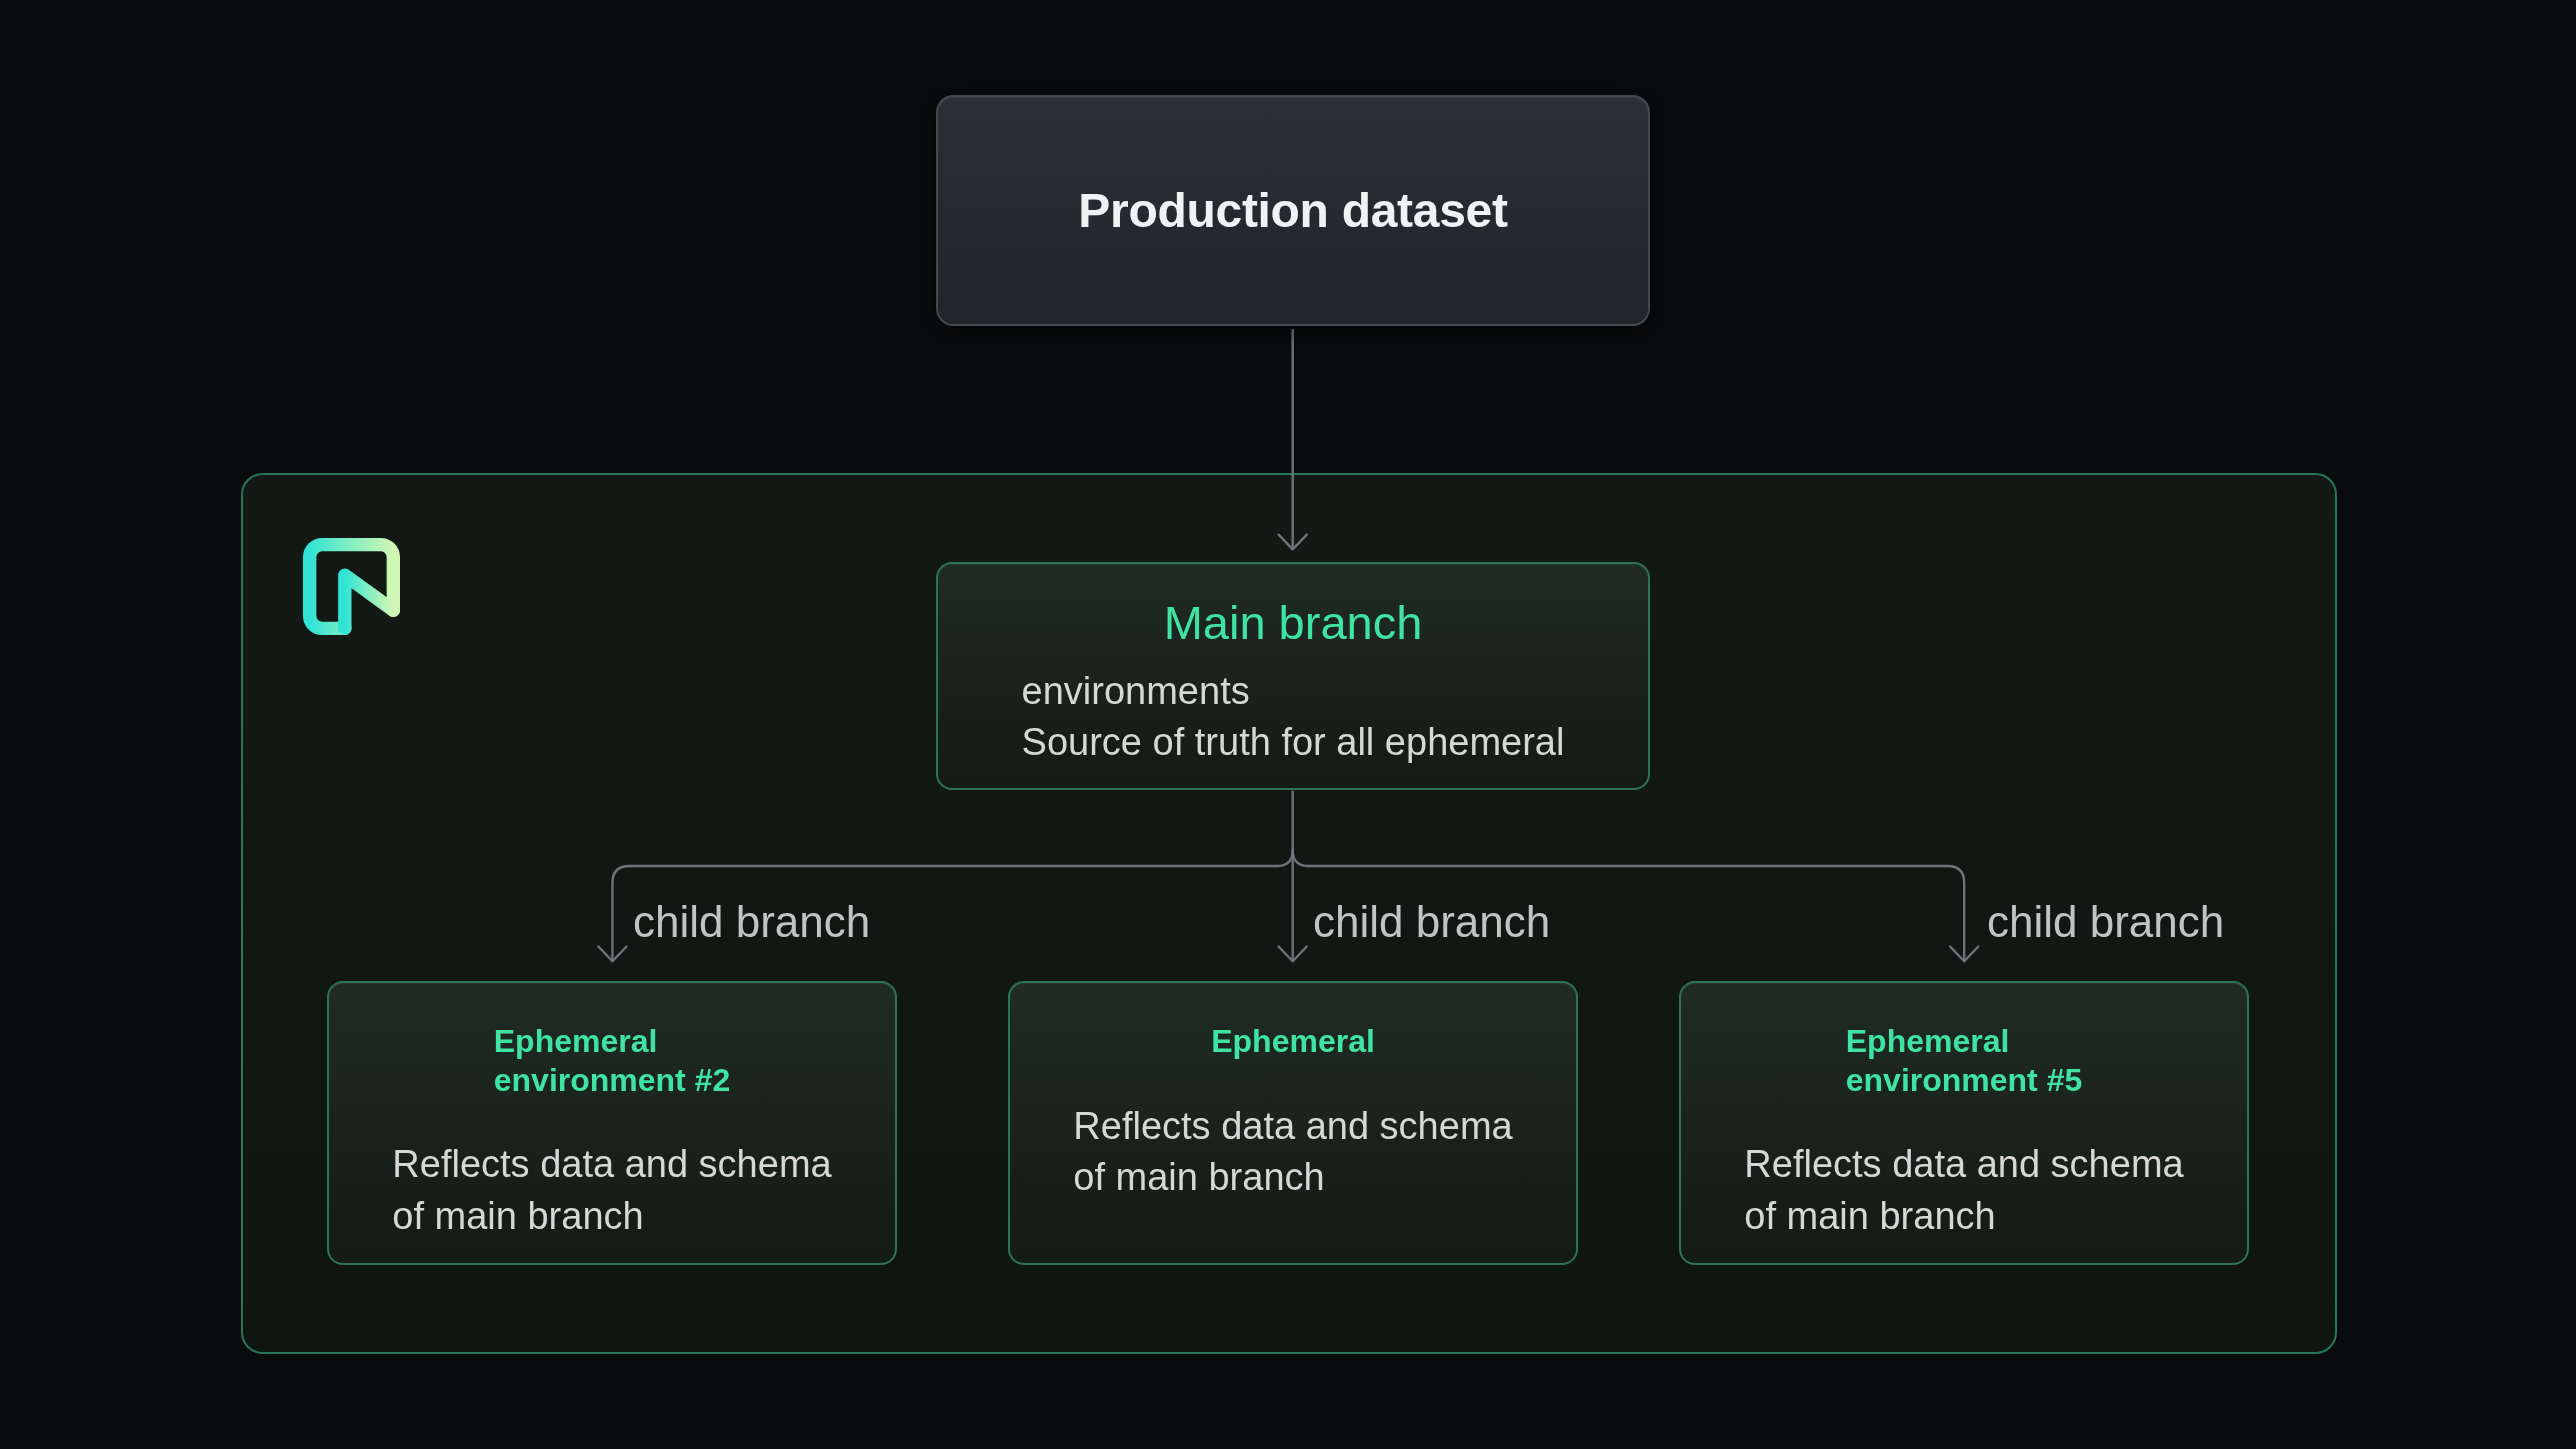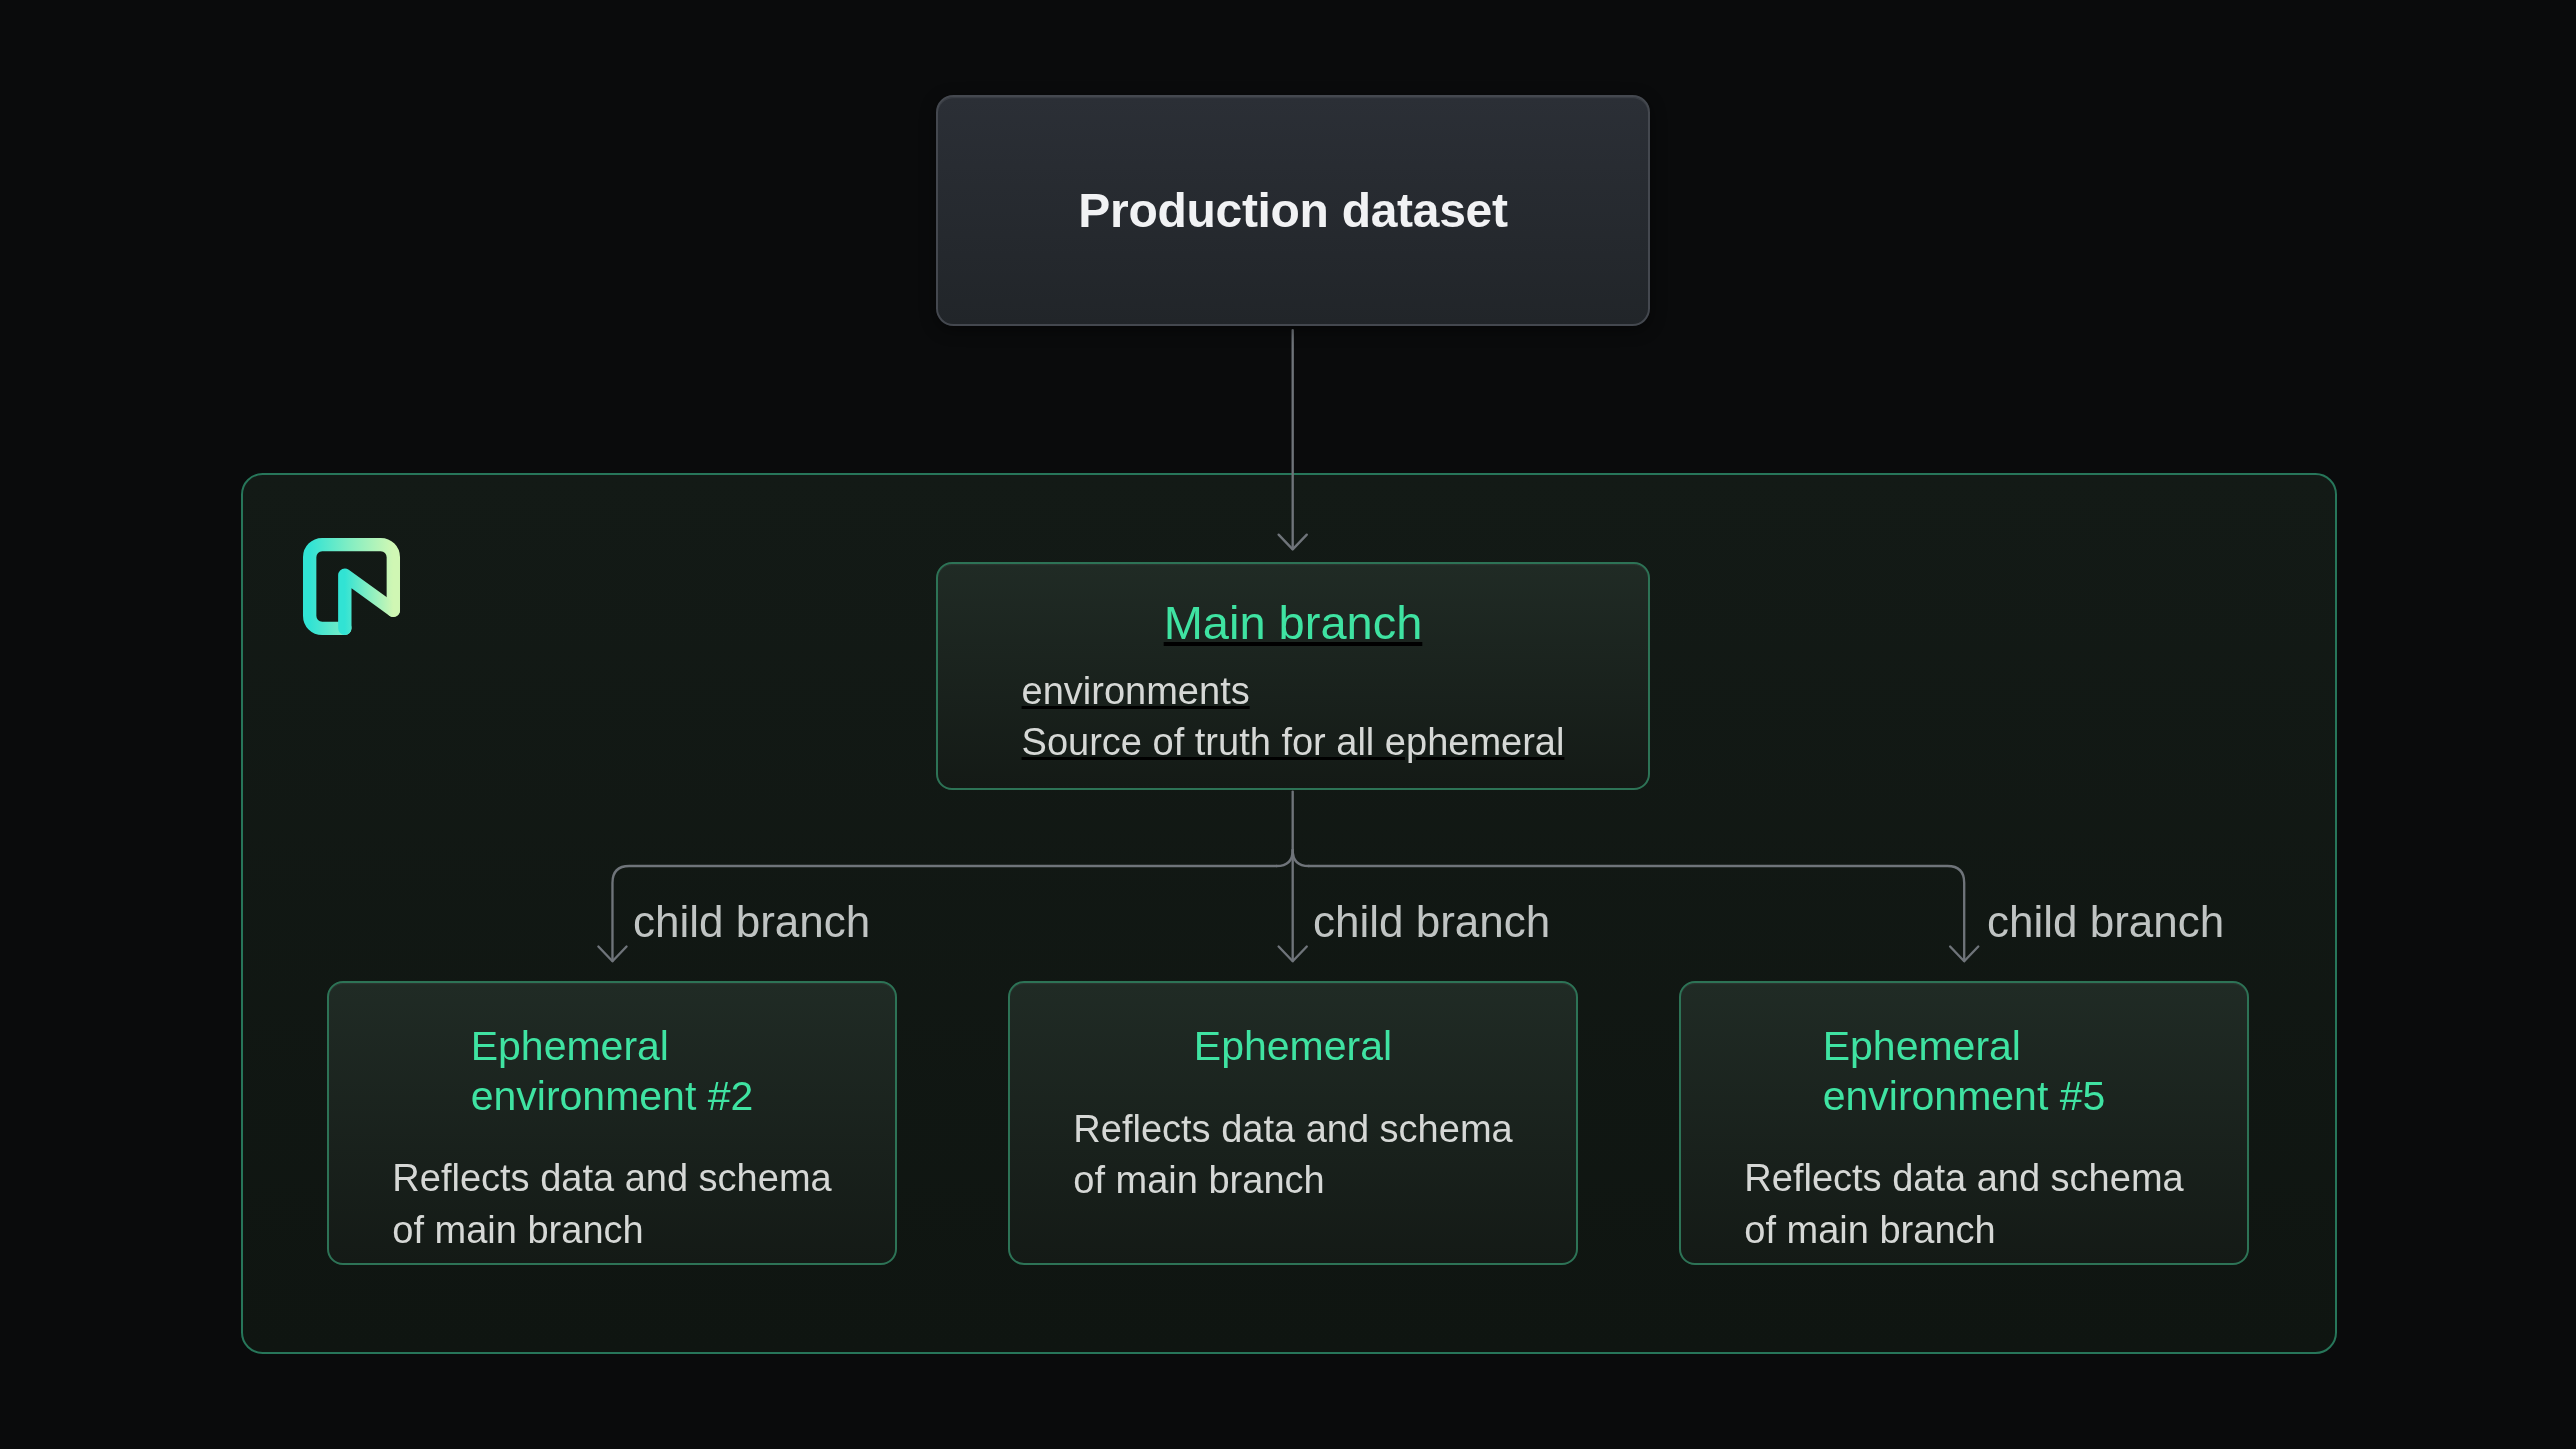--- a/index.html
+++ b/index.html
@@ -48,30 +48,30 @@
     z-index:1;
   }
 
   .neon-logo{position:absolute;left:302px;top:537px;width:99px;height:99px;z-index:4;}
 
   .green-node{
     background:linear-gradient(180deg,var(--green-box-bg-top) 0%,var(--green-box-bg-bottom) 100%);
     border:2px solid var(--green-box-border);
     box-shadow:inset 0 1.3px 0 rgba(255,255,255,0.05);
   }
-  .main-node{left:936px;top:562px;width:714px;height:228px;border-radius:16px;padding-top:29.5px;text-decoration:underline;}
+  .main-node{left:936px;top:562px;width:714px;height:228px;border-radius:16px;padding-top:29.5px;}
   .main-title{font-size:47px;font-weight:400;color:var(--accent);line-height:1.22;margin-bottom:14.8px;}
   .node-body{font-size:38px;font-weight:400;color:var(--body-text);line-height:1.36;}
   .node-body span{display:block;}
 
   .env-node{top:981px;width:570px;height:284px;border-radius:16px;padding-top:39px;}
   .env-node.pos-1{left:327px;}
   .env-node.pos-2{left:1008px;}
   .env-node.pos-3{left:1679px;}
-  .env-title{font-size:41px;font-weight:400;color:var(--accent);line-height:1.21;margin-bottom:32px;}
+  .env-title{font-size:32px;font-weight:700;color:var(--accent);line-height:1.21;margin-bottom:40px;}
   .env-title span{display:block;}
 
   .edge-label{position:absolute;z-index:4;font-size:44px;color:var(--label-text);line-height:1.25;}
   .edge-label.pos-1{left:633px;top:894px;}
   .edge-label.pos-2{left:1313px;top:894px;}
   .edge-label.pos-3{left:1987px;top:894px;}
 </style>
 </head>
 <body>
 

